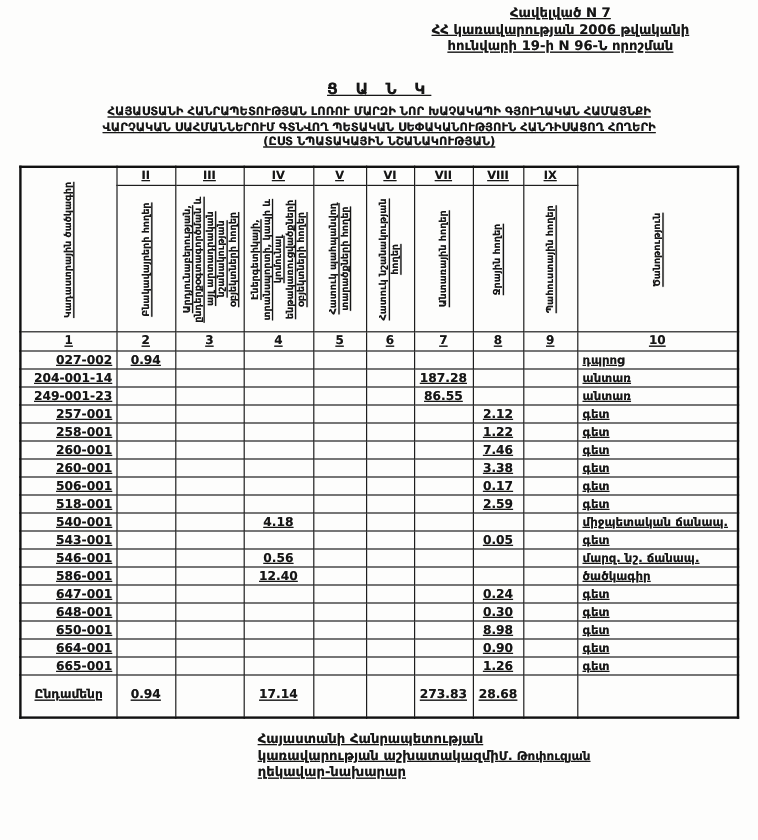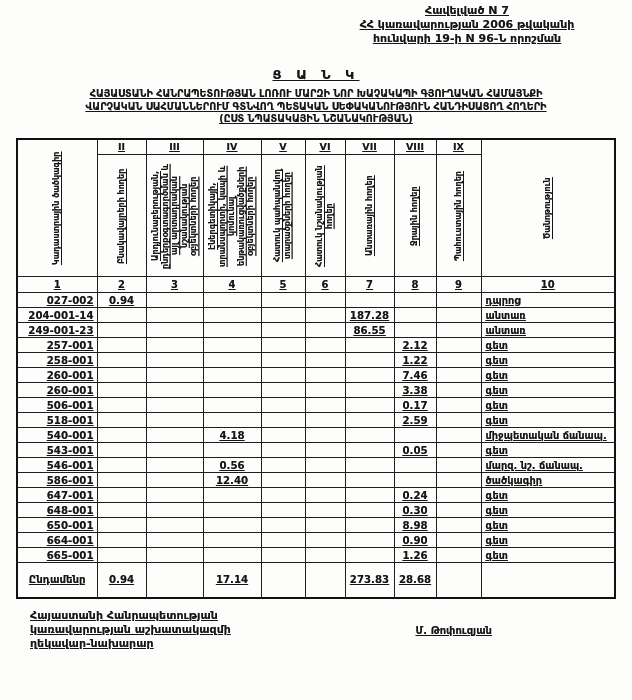--- a/index.html
+++ b/index.html
@@ -87,21 +87,21 @@
     white-space: nowrap;
   }
   tbody.data td.code { text-align: right; padding-left: 4px; }
   tbody.data td.num  { text-align: center; }
   tbody.data td.note { text-align: left; font-size: 9.8px; padding-left: 4px; }
   tbody.data tr.total td { border-top: 1px solid #d946ef; height: 35px; }
   tbody.data td.total-label { text-align: center; }
   
   .doc-footer {
     display: flex;
-    justify-content: space-between;
+    justify-content: flex-end;
     margin-top: 10px;
     padding: 0 4px 0 14px;
   }
   .footer-left {
     font-size: 11px;
     font-weight: 700;
     line-height: 1.3;
   }
   .signature {
     font-size: 10px;

